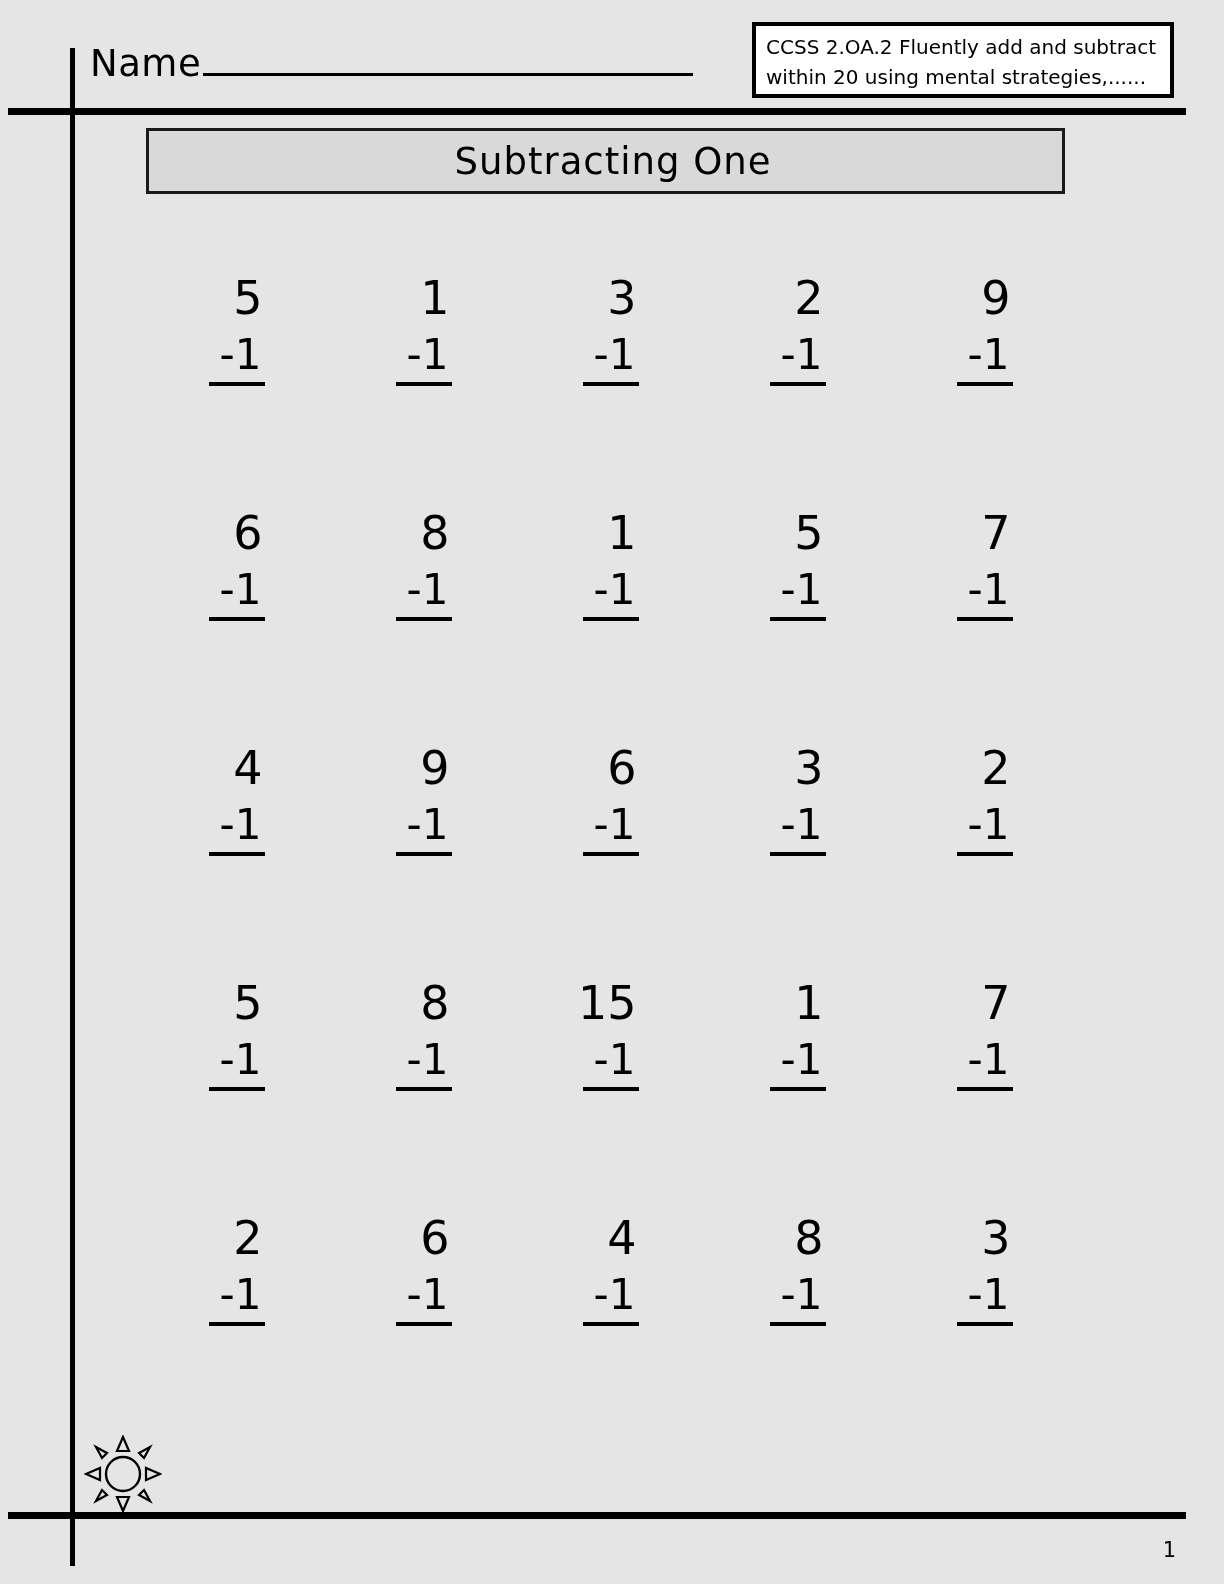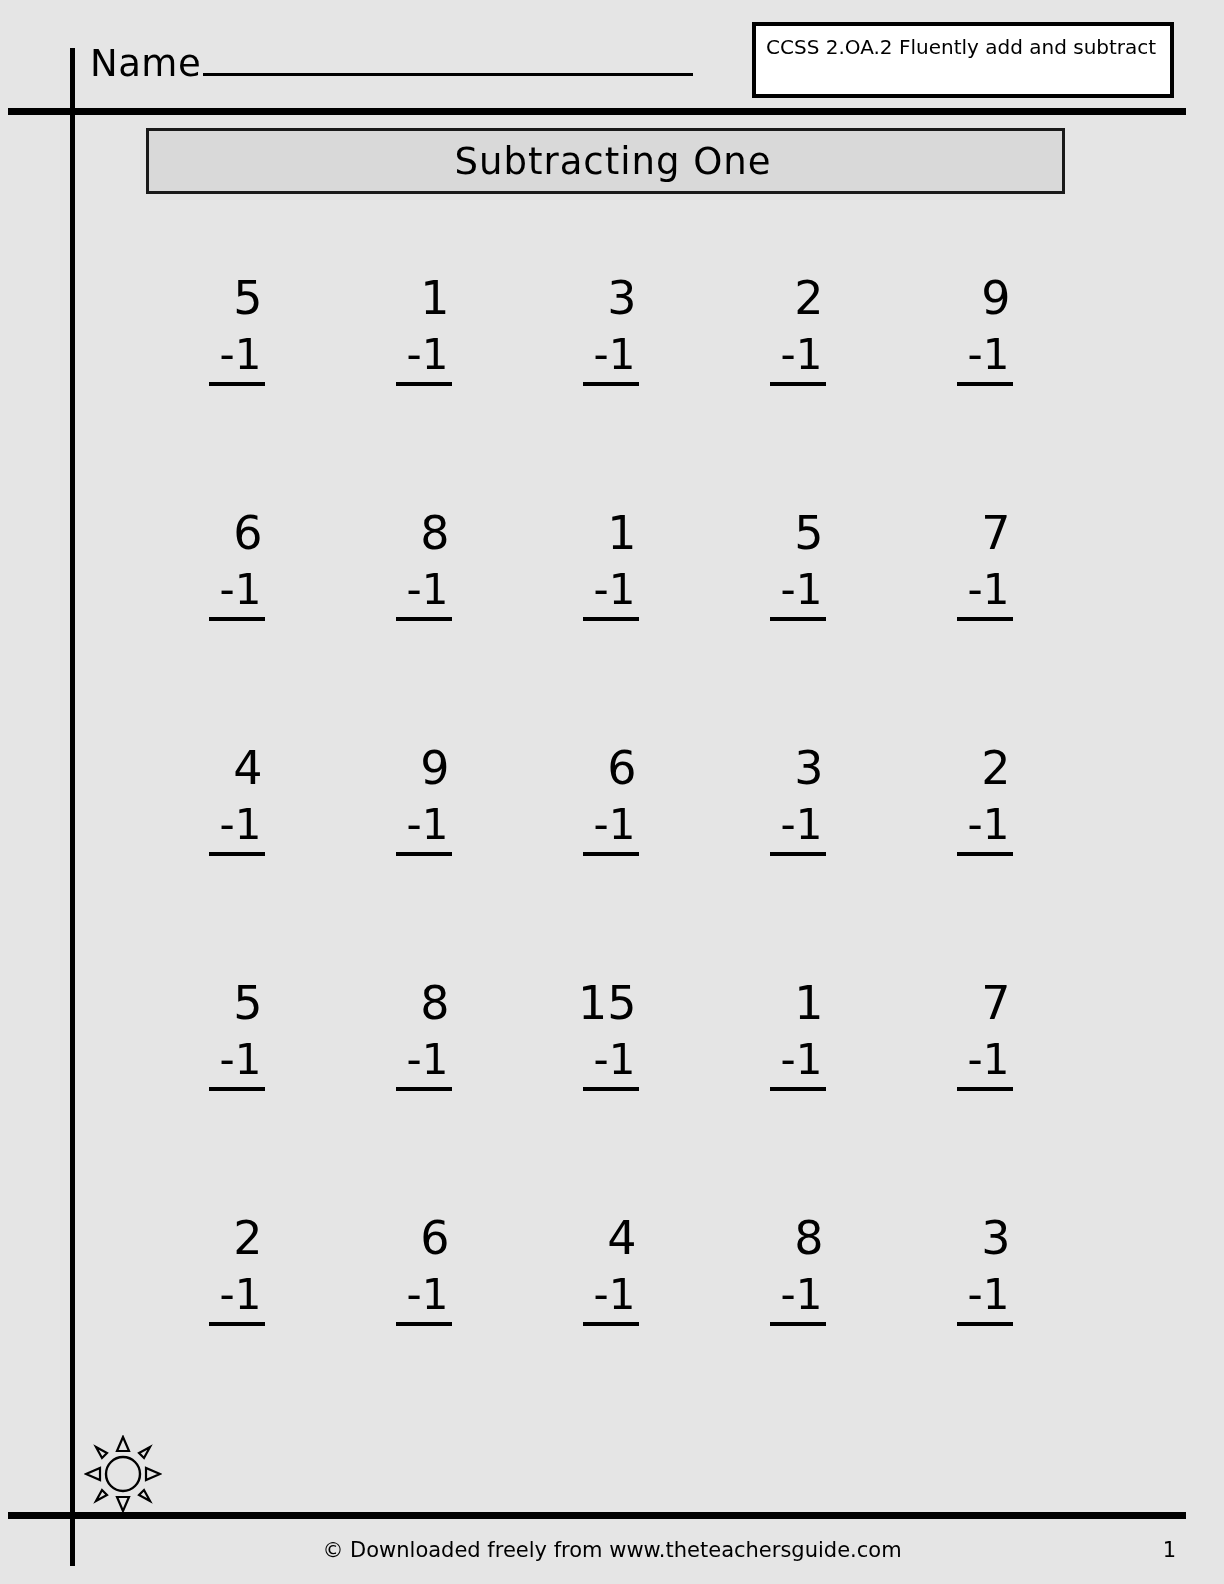--- a/index.html
+++ b/index.html
@@ -190,20 +190,21 @@
   <div class="hrule-top"></div>
   <div class="hrule-bottom"></div>
 
   <div class="name-block">
     <span class="name-label">Name</span>
     <span class="name-line" placeholder=""></span>
   </div>
 
   <div class="ccss-box">
     <div class="ccss-line">CCSS 2.OA.2  Fluently add and subtract</div>
+    <div class="ccss-line">within 20 using mental strategies,......</div>
   </div>
 
   <div class="title-banner">
     <span class="title-text">Subtracting  One</span>
   </div>
 
   <div class="problem-grid">
 
     <div class="problem-row">
       <div class="problem-cell">
@@ -377,16 +378,15 @@
     <polygon points="39,2 33,16 45,16" fill="none" stroke="#000000" stroke-width="2.2"></polygon>
     <polygon points="39,76 33,62 45,62" fill="none" stroke="#000000" stroke-width="2.2"></polygon>
     <polygon points="2,39 16,33 16,45" fill="none" stroke="#000000" stroke-width="2.2"></polygon>
     <polygon points="76,39 62,33 62,45" fill="none" stroke="#000000" stroke-width="2.2"></polygon>
     <polygon points="12,12 23,18 18,23" fill="none" stroke="#000000" stroke-width="2.2"></polygon>
     <polygon points="66,12 60,23 55,18" fill="none" stroke="#000000" stroke-width="2.2"></polygon>
     <polygon points="12,66 18,55 23,60" fill="none" stroke="#000000" stroke-width="2.2"></polygon>
     <polygon points="66,66 55,60 60,55" fill="none" stroke="#000000" stroke-width="2.2"></polygon>
   </svg>
 
-  <div class="footer-credit">© Downloaded freely from www.theteachersguide.com</div>
   <div class="footer-pagenum">1</div>
 
 </div>
 
 </body></html>

